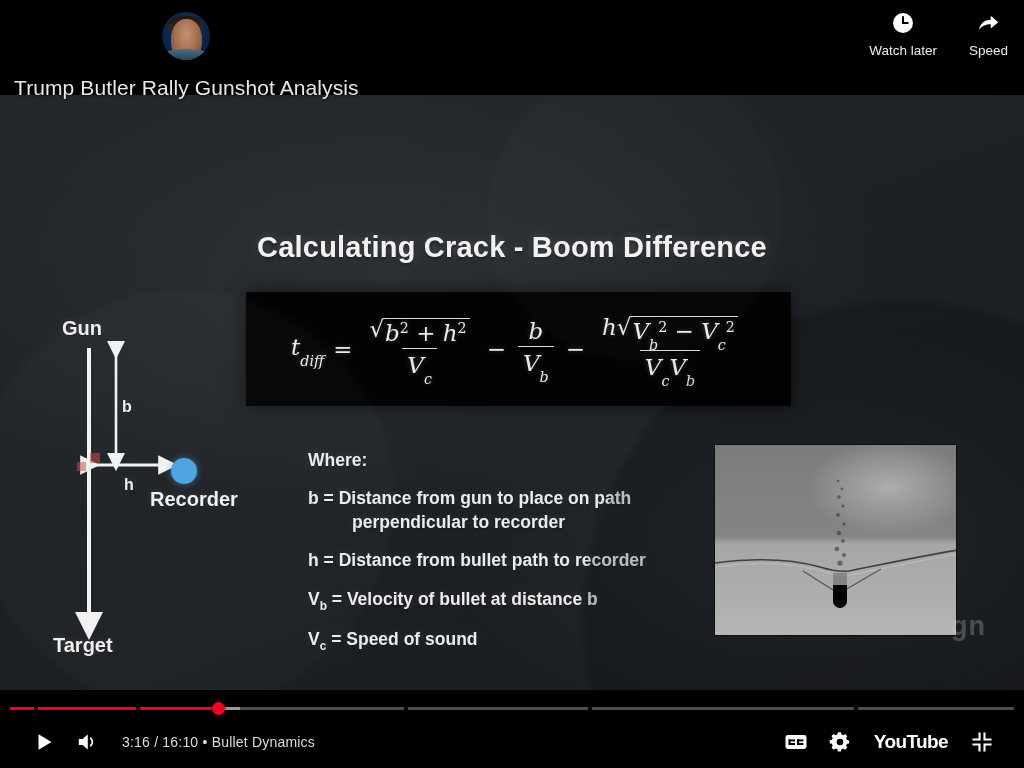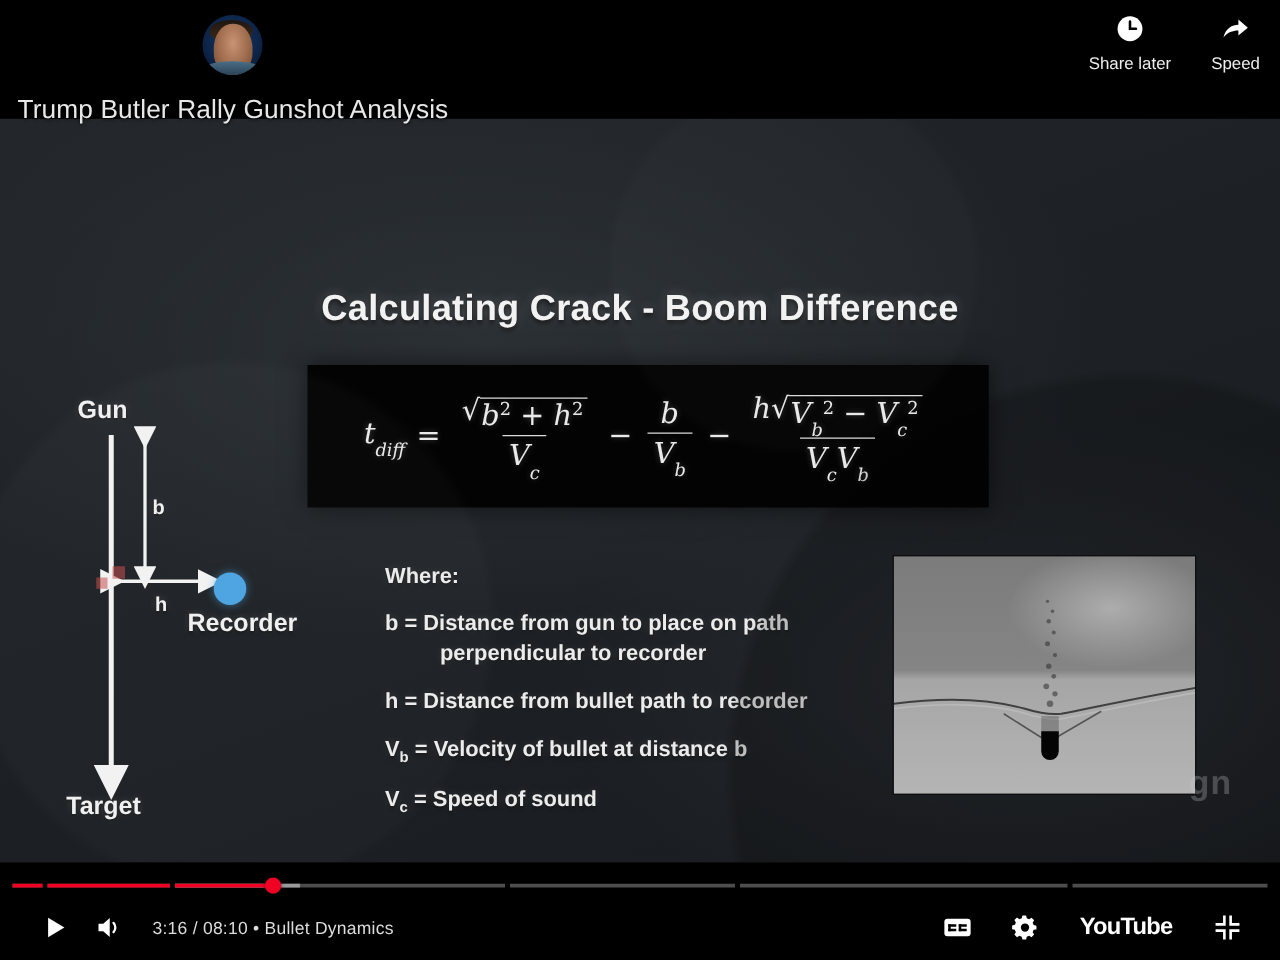--- a/index.html
+++ b/index.html
@@ -176,21 +176,21 @@
   #playhead {
     position:absolute; top:0; left:212px; width:13px; height:13px;
     border-radius:50%; background:#f00023;
     box-shadow:0 0 3px rgba(0,0,0,0.6);
   }
   #controls-row {
     position:absolute; left:0; top:28px; width:1024px; height:48px;
     display:flex; align-items:center;
   }
   #left-controls { display:flex; align-items:center; gap:0; padding-left:22px; }
-  #right-controls { margin-left:auto; display:flex; align-items:center; gap:10px; padding-right:20px; }
+  #right-controls { margin-left:auto; display:flex; align-items:center; gap:0; padding-right:20px; }
   .ctrl-btn {
     width:44px; height:44px; display:flex; align-items:center; justify-content:center;
     cursor:pointer; background:none; border:none;
   }
   #time-display {
     color:#ddd; font-size:14px; margin-left:12px; white-space:nowrap;
     letter-spacing:0.2px;
   }
   #yt-wordmark {
     color:#fff; font-size:19px; font-weight:700; letter-spacing:-0.6px;
@@ -320,21 +320,21 @@
       </div>
       <div id="video-title">Trump Butler Rally Gunshot Analysis</div>
     </div>
 
     <div id="top-actions">
       <div class="top-action">
         <svg width="26" height="26" viewBox="0 0 24 24">
           <circle cx="12" cy="12" r="9.2" fill="#fff"></circle>
           <path d="M12 6.6 V12 H16.4" stroke="#000" stroke-width="1.9" fill="none" stroke-linecap="round"></path>
         </svg>
-        <span class="lbl">Share later</span>
+        <span class="lbl">Watch later</span>
       </div>
       <div class="top-action">
         <svg width="26" height="26" viewBox="0 0 24 24">
           <path d="M3.5 18.5 C5 11.5 10 9 14.5 9 V5.2 L21.5 11.2 L14.5 17 V13.2 C10.2 13.2 6.4 14.6 3.5 18.5 Z" fill="#fff"></path>
         </svg>
         <span class="lbl">Speed</span>
       </div>
     </div>
   </div>
 
@@ -363,21 +363,21 @@
           <svg width="24" height="24" viewBox="0 0 24 24">
             <path d="M6.5 4.2 L19.5 12 L6.5 19.8 Z" fill="#fff"></path>
           </svg>
         </div>
         <div class="ctrl-btn">
           <svg width="26" height="26" viewBox="0 0 24 24">
             <path d="M3.5 9.2 H7 L11.8 5 V19 L7 14.8 H3.5 Z" fill="#fff"></path>
             <path d="M14.6 8.6 a5 5 0 0 1 0 6.8" stroke="#fff" stroke-width="1.7" fill="none" stroke-linecap="round"></path>
           </svg>
         </div>
-        <div id="time-display">3:16 / 08:10 • Bullet Dynamics</div>
+        <div id="time-display">3:16 / 16:10 • Bullet Dynamics</div>
       </div>
 
       <div id="right-controls">
         <div class="ctrl-btn">
           <svg width="26" height="26" viewBox="0 0 26 26">
             <rect x="2.5" y="6" width="21" height="14" rx="2.4" fill="#fff"></rect>
             <rect x="5.6" y="10.4" width="6.4" height="2" fill="#000"></rect>
             <rect x="5.6" y="14.0" width="6.4" height="2" fill="#000"></rect>
             <rect x="5.6" y="10.4" width="2" height="5.6" fill="#000"></rect>
             <rect x="14.0" y="10.4" width="6.4" height="2" fill="#000"></rect>

